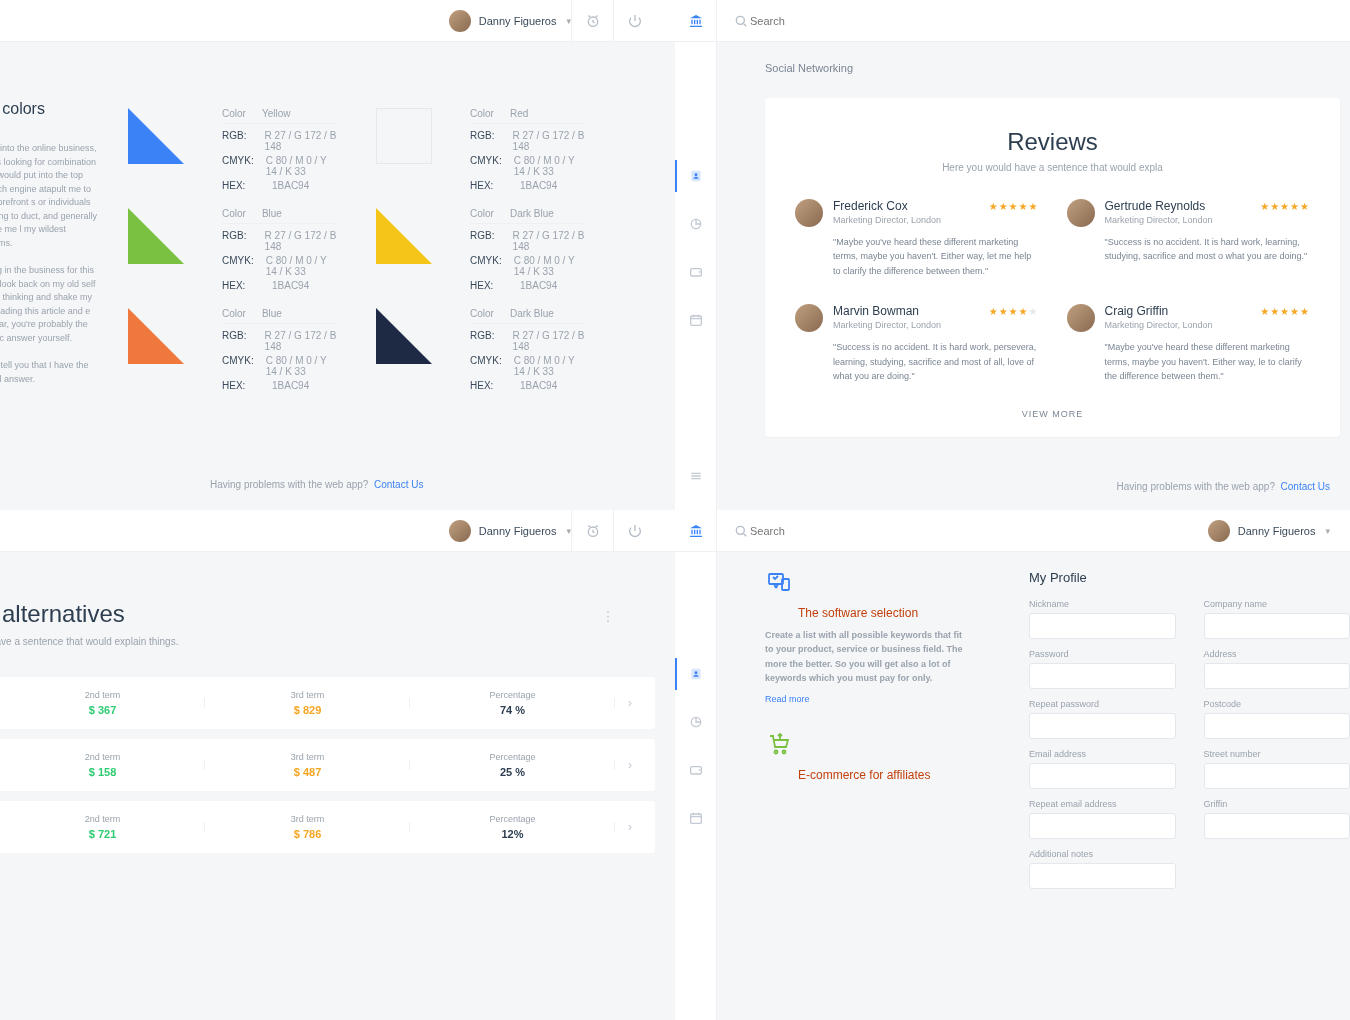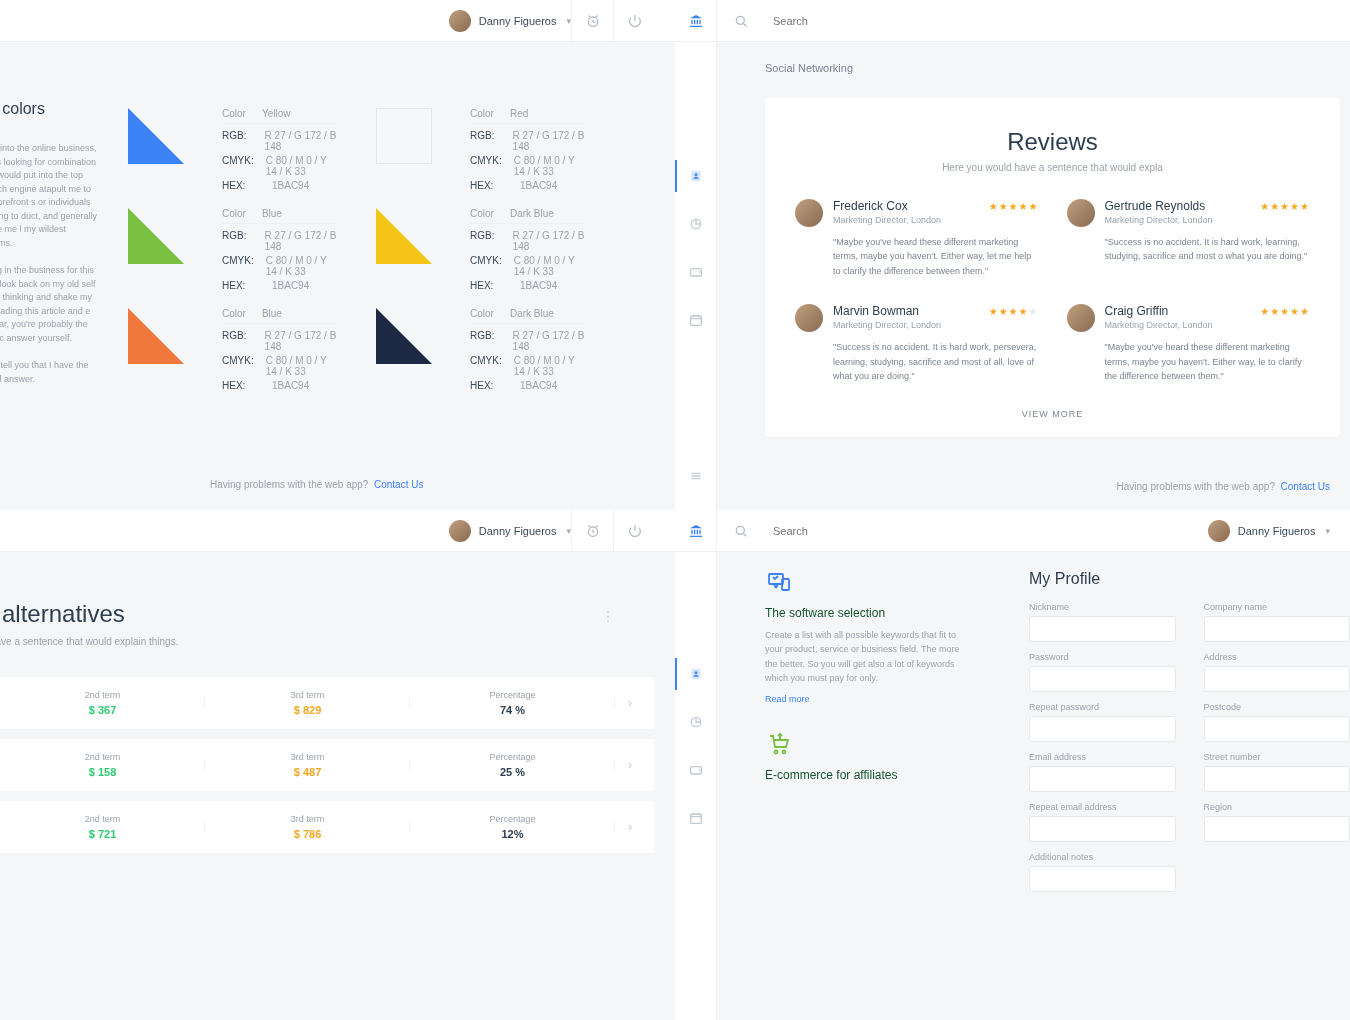--- a/index.html
+++ b/index.html
@@ -7,21 +7,21 @@
 .layout { display: grid; grid-template-columns: 1fr 1fr; grid-template-rows: 1fr 1fr; width: 1350px; height: 1020px; gap: 0; }
 .panel { background: #f5f6f8; position: relative; overflow: hidden; }
 
 
 .topbar { height: 42px; background: #fff; display: flex; align-items: center; padding: 0 20px; border-bottom: 1px solid #eef0f3; }
 .user-block { display: flex; align-items: center; gap: 8px; margin-left: auto; }
 .avatar { width: 22px; height: 22px; border-radius: 50%; background: linear-gradient(135deg,#c0a080,#8a6a50); }
 .username { font-size: 11px; color: #3a4a5a; }
 .chev { color: #aaa; font-size: 9px; margin-left: 2px; }
 .icon-btn { width: 42px; height: 42px; display: flex; align-items: center; justify-content: center; border-left: 1px solid #eef0f3; cursor: pointer; color: #b5bdc7; }
-.search-wrap { display: flex; align-items: center; gap: 24px; color: #b5bdc7; }
+.search-wrap { display: flex; align-items: center; gap: 1px; color: #b5bdc7; }
 .search-wrap input { border: none; outline: none; font-size: 11px; color: #7a8593; background: transparent; }
 
 
 .leftrail { position: absolute; left: 0; top: 42px; bottom: 0; width: 42px; background: #fff; border-right: 1px solid #eef0f3; display: flex; flex-direction: column; align-items: center; padding-top: 0; }
 .rail-icon { width: 42px; height: 48px; display:flex; align-items:center; justify-content:center; color:#c2c9d2; cursor: pointer; position: relative; }
 .rail-icon.active { color: #3b82f6; }
 .rail-icon.active::before { content:''; position:absolute; left:0; top:8px; bottom:8px; width:2px; background:#3b82f6; }
 .rail-bottom { margin-top: auto; margin-bottom: 10px; }
 
 
@@ -77,25 +77,25 @@
 .alt-chev { width:30px; color:#c2c9d2; text-align:center; cursor:pointer; }
 
 
 .p4 .leftrail {}
 .p4-content { position:absolute; left:42px; top:42px; right:0; padding: 18px 0 0 48px; }
 .p4-crumb { font-size:11px; color:#7a8593; margin-bottom: 40px;}
 .p4-grid { display:flex; gap: 64px; }
 .features-col { width: 200px; }
 .feature { margin-bottom: 28px; }
 .feature-icon { width:28px; height:24px; margin-bottom:12px; }
-.feature-title { font-size:12px; color:#14532d; margin-bottom:8px;}
-.feature-desc { font-size:9px; color:#9aa3ad; line-height:1.6; margin-bottom:8px;}
+.feature-title { font-size:12px; color:#c2410c; margin-bottom:8px;margin-left:33px;}
+.feature-desc { font-size:9px; color:#9aa3ad; line-height:1.6; margin-bottom:8px;font-weight:bold;}
 .feature-link { font-size:9px; color:#3b82f6; cursor:pointer;}
 .form-col { flex:1; }
-.form-title { font-size:16px; color:#2c3e50; margin-bottom:14px;}
+.form-title { font-size:13px; color:#2c3e50; margin-bottom:14px;}
 .form-fields { display:grid; grid-template-columns: 1fr 1fr; column-gap: 28px; row-gap: 10px; }
 .field { }
 .field label { font-size:9px; color:#9aa3ad; display:block; margin-bottom:4px; }
 .field input { width:100%; height:26px; border:1px solid #e4e7ec; border-radius:3px; padding:0 8px; font-size:10px; outline:none; }
 
 
 .ic { width:16px; height:16px; }
 </style>
 </head>
 <body>
@@ -529,21 +529,21 @@
                 <div class="field"><label>Repeat password</label><input style=""></div>
                 <div class="field"><label>Email address</label><input style=""></div>
                 <div class="field"><label>Repeat email address</label><input style=""></div>
                 <div class="field"><label>Additional notes</label><input style=""></div>
               </div>
               <div style="display: flex; flex-direction: column; gap: 10px;">
                 <div class="field"><label>Company name</label><input style=""></div>
                 <div class="field"><label>Address</label><input style=""></div>
                 <div class="field"><label>Postcode</label><input style=""></div>
                 <div class="field"><label>Street number</label><input style=""></div>
-                <div class="field"><label>Region</label><input style=""></div>
+                <div class="field"><label>Griffin</label><input style=""></div>
               </div>
             </div>
         </div>
       </div>
     </div>
   </div>
 
 </div>
 
 </body></html>

